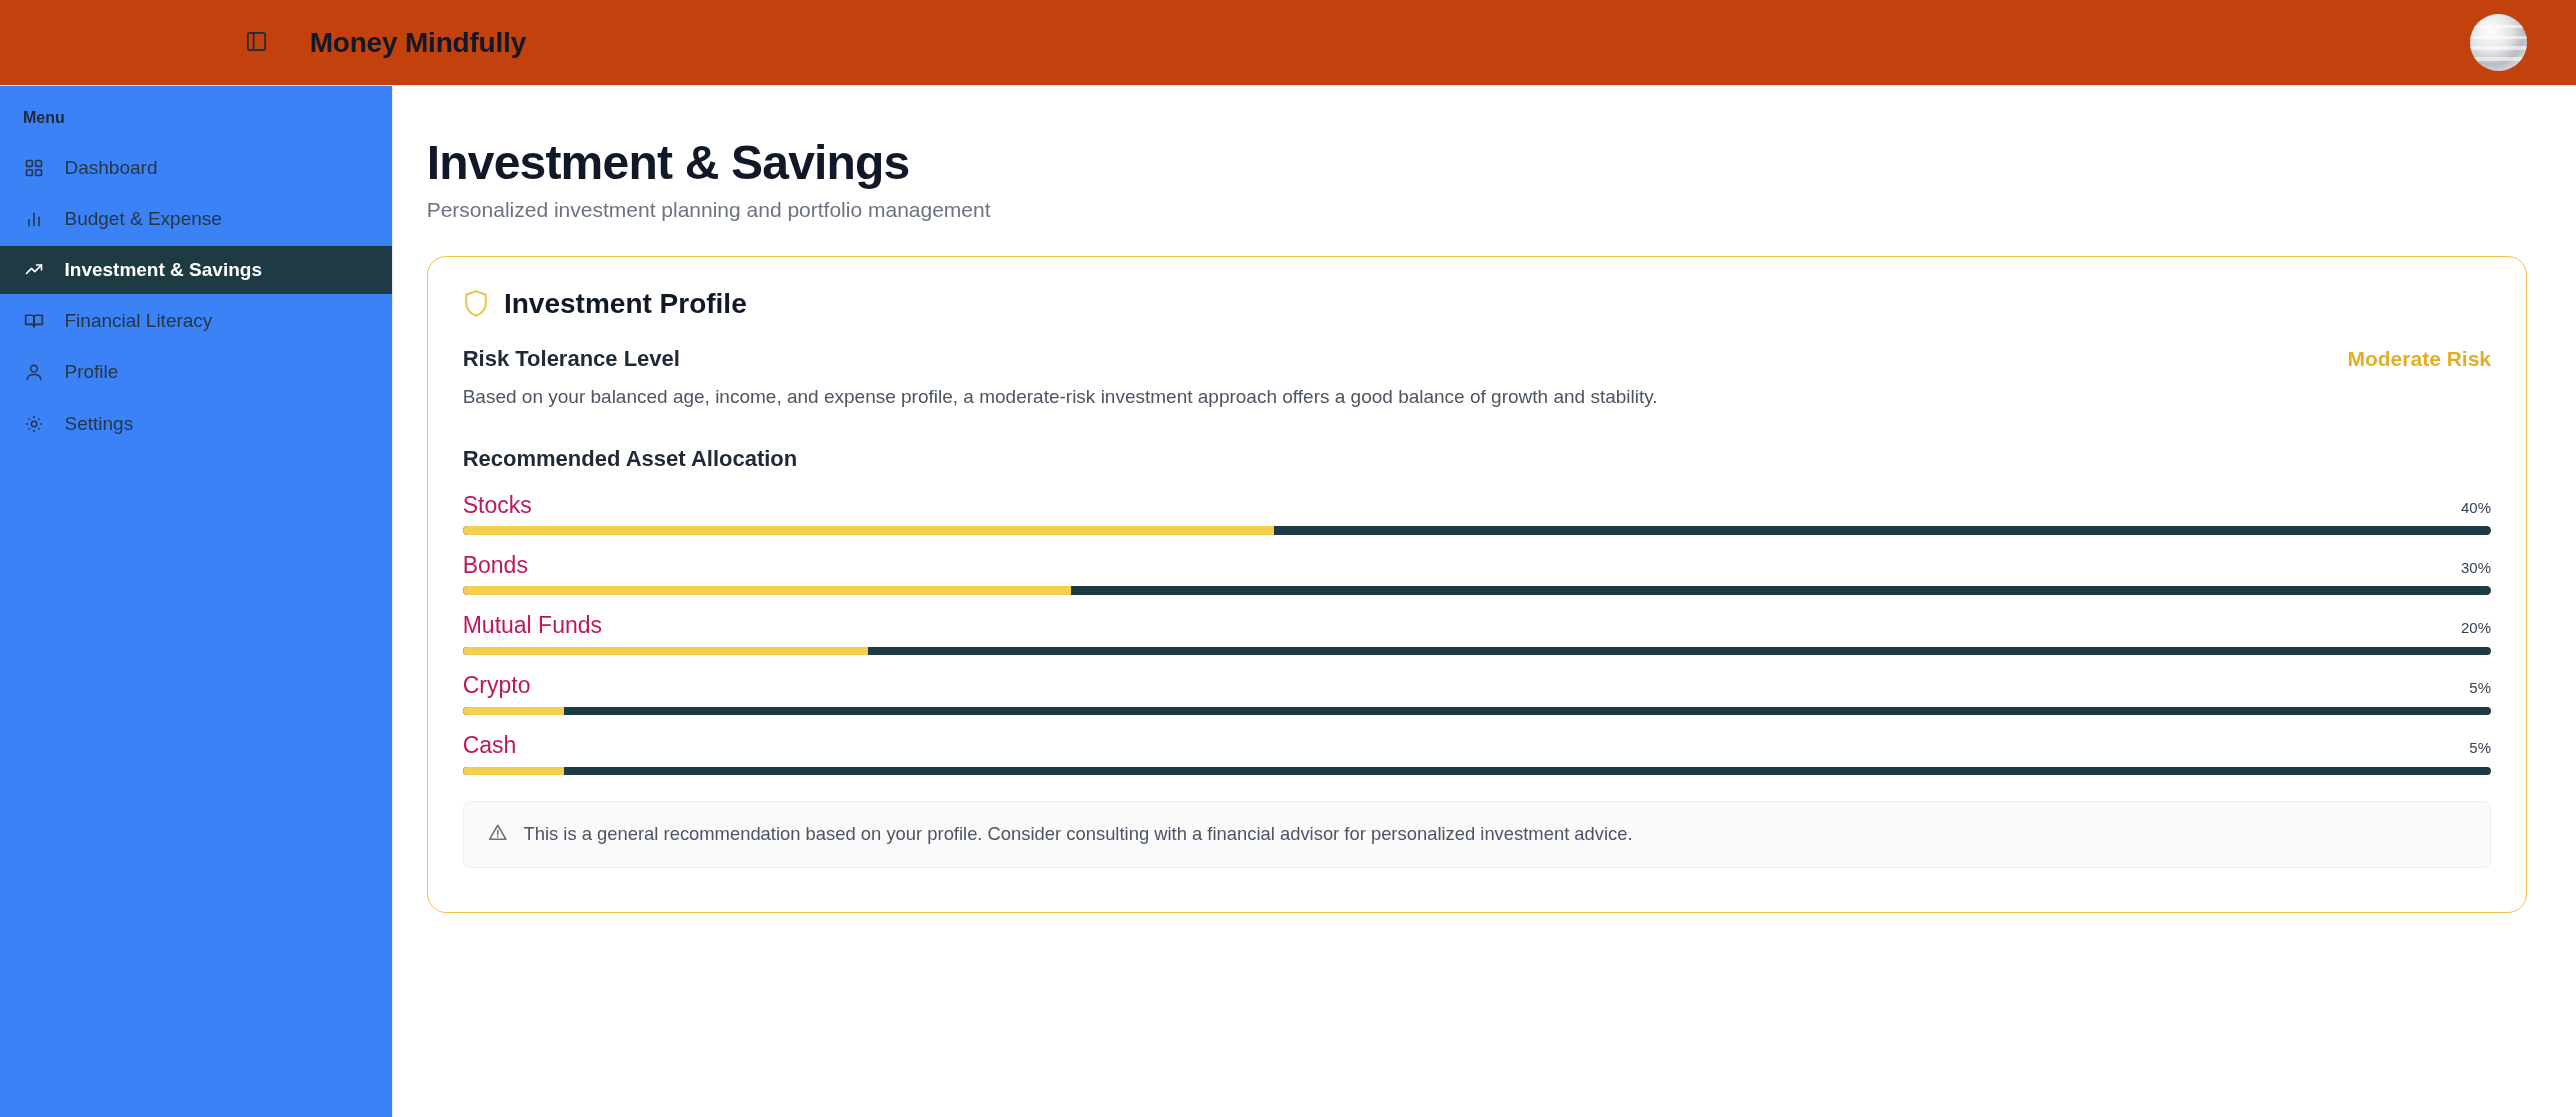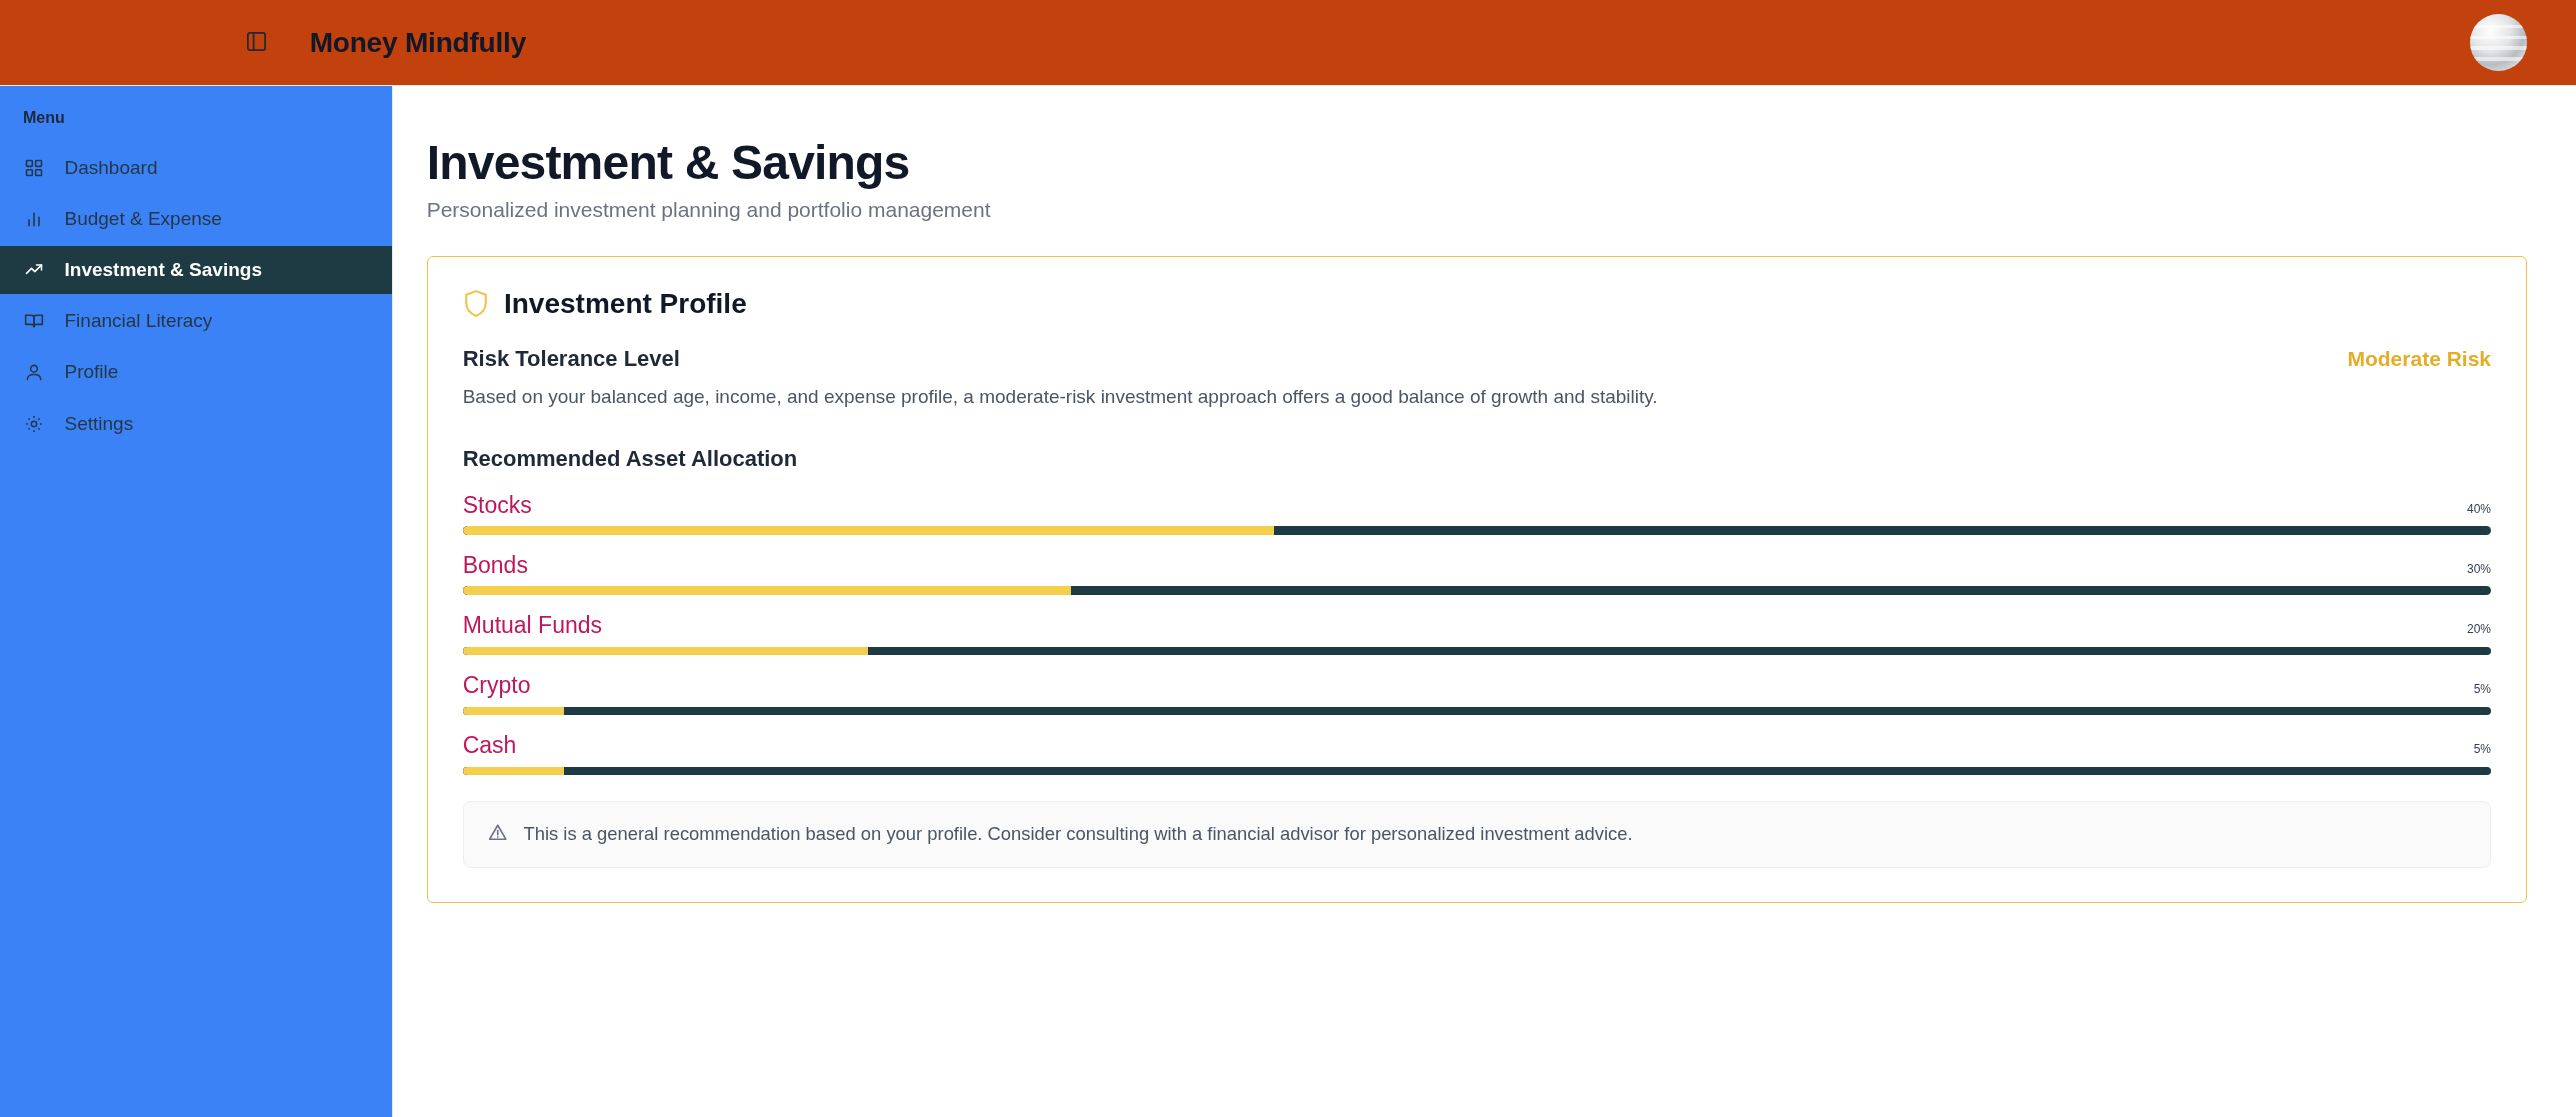--- a/index.html
+++ b/index.html
@@ -100,23 +100,23 @@
     letter-spacing: -0.8px;
     margin: 0 0 7.7px 7.7px;
   }
   .page-sub {
     font-size: 21px;
     color: #6b7280;
     margin: 0 0 34px 7.7px;
   }
   .card {
     border: 0.8px solid #f0c24b;
-    border-radius: 6px;
+    border-radius: 19px;
     background: #ffffff;
-    padding: 31px 35px 34px 35px;
+    padding: 31px 35px 44px 35px;
     margin-left: 7.7px;
   }
   .card-head {
     display: flex;
     align-items: center;
     gap: 15.3px;
     margin-bottom: 26px;
   }
   .card-title {
     font-size: 28px;
@@ -152,21 +152,21 @@
     margin: 38px 0 20px 0;
   }
   .alloc-row { margin-bottom: 17px; }
   .alloc-head {
     display: flex;
     justify-content: space-between;
     align-items: baseline;
     margin-bottom: 7.7px;
   }
   .alloc-name { font-size: 23px; color: #be185d; }
-  .alloc-val  { font-size: 12px; color: #374151; }
+  .alloc-val  { font-size: 15px; color: #374151; }
   .bar {
     height: 8.4px;
     border-radius: 4.6px;
     background: #1e3a43;
     overflow: hidden;
   }
   .bar > span {
     display: block;
     height: 100%;
     background: #f4ce4d;

